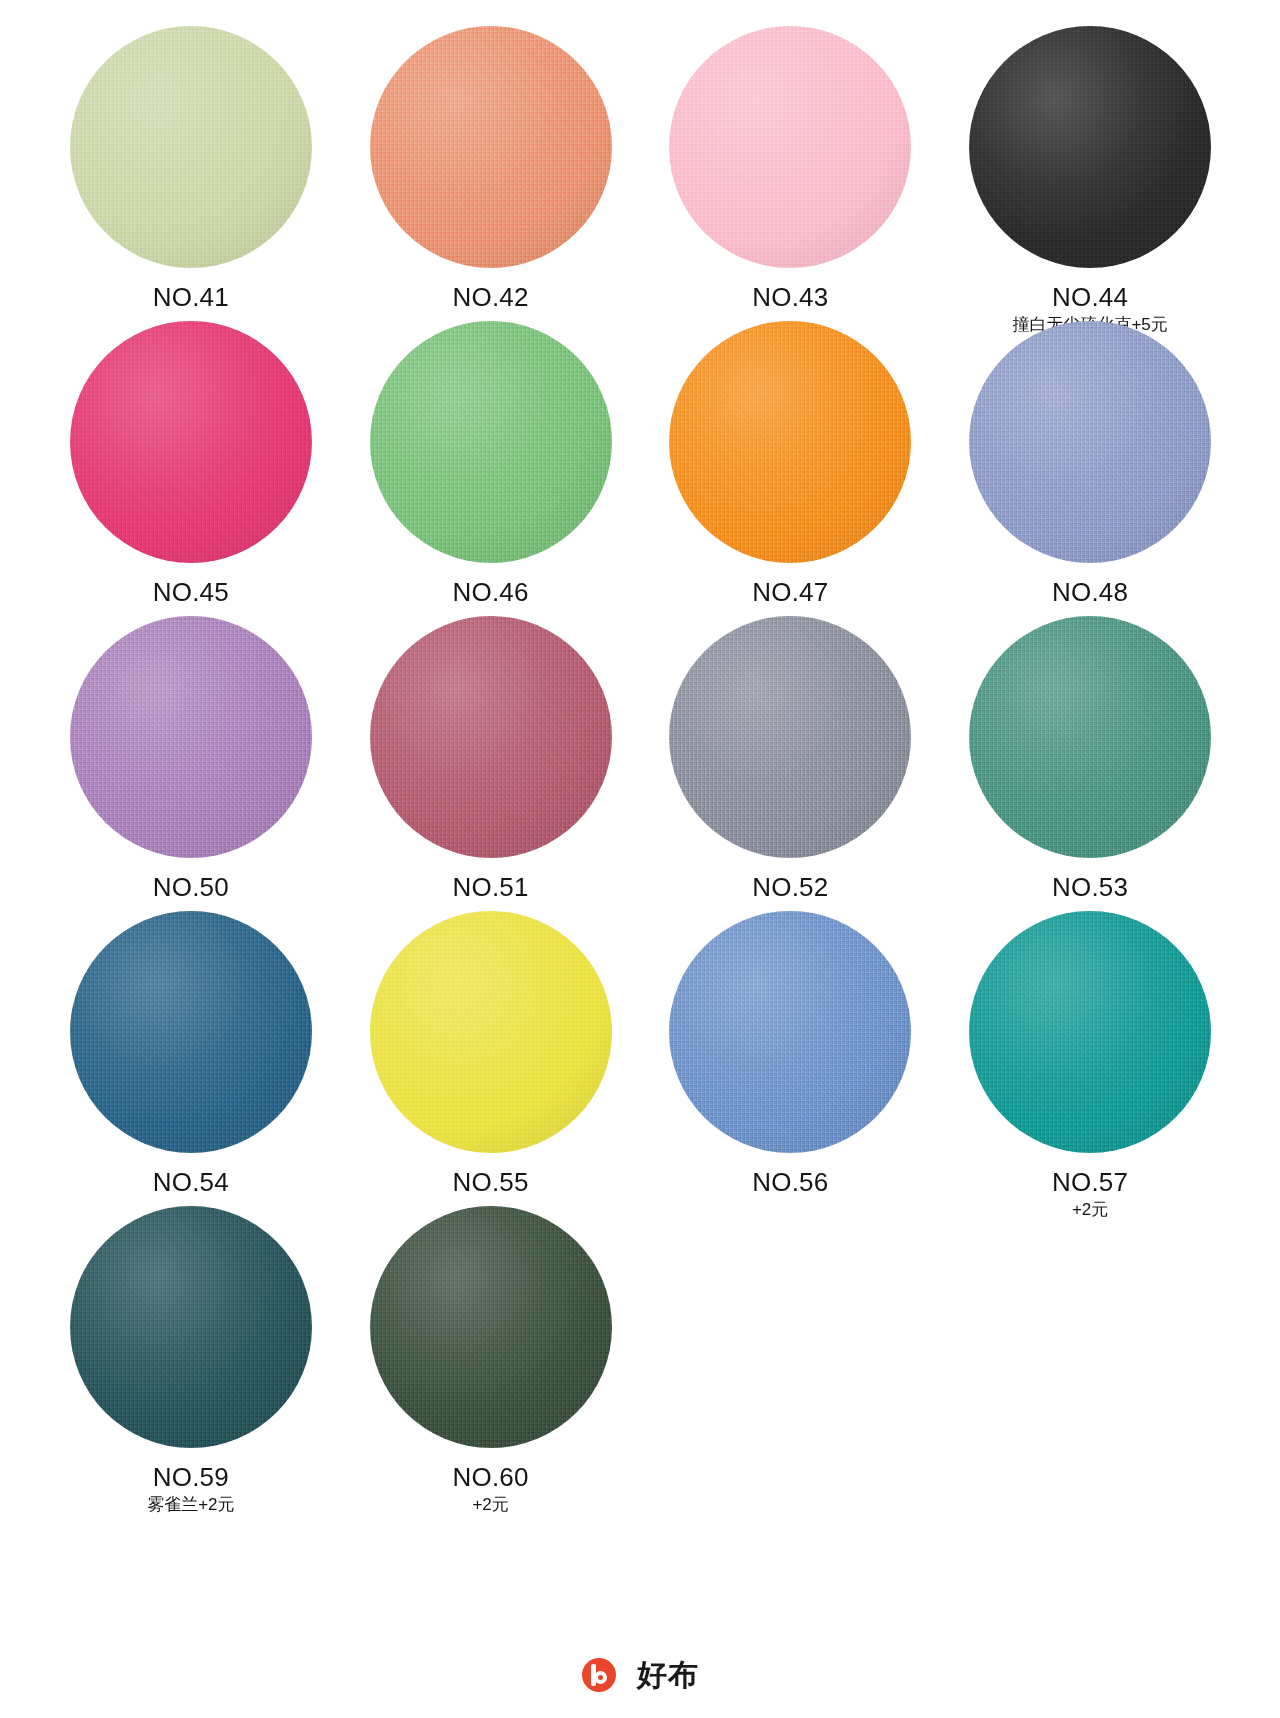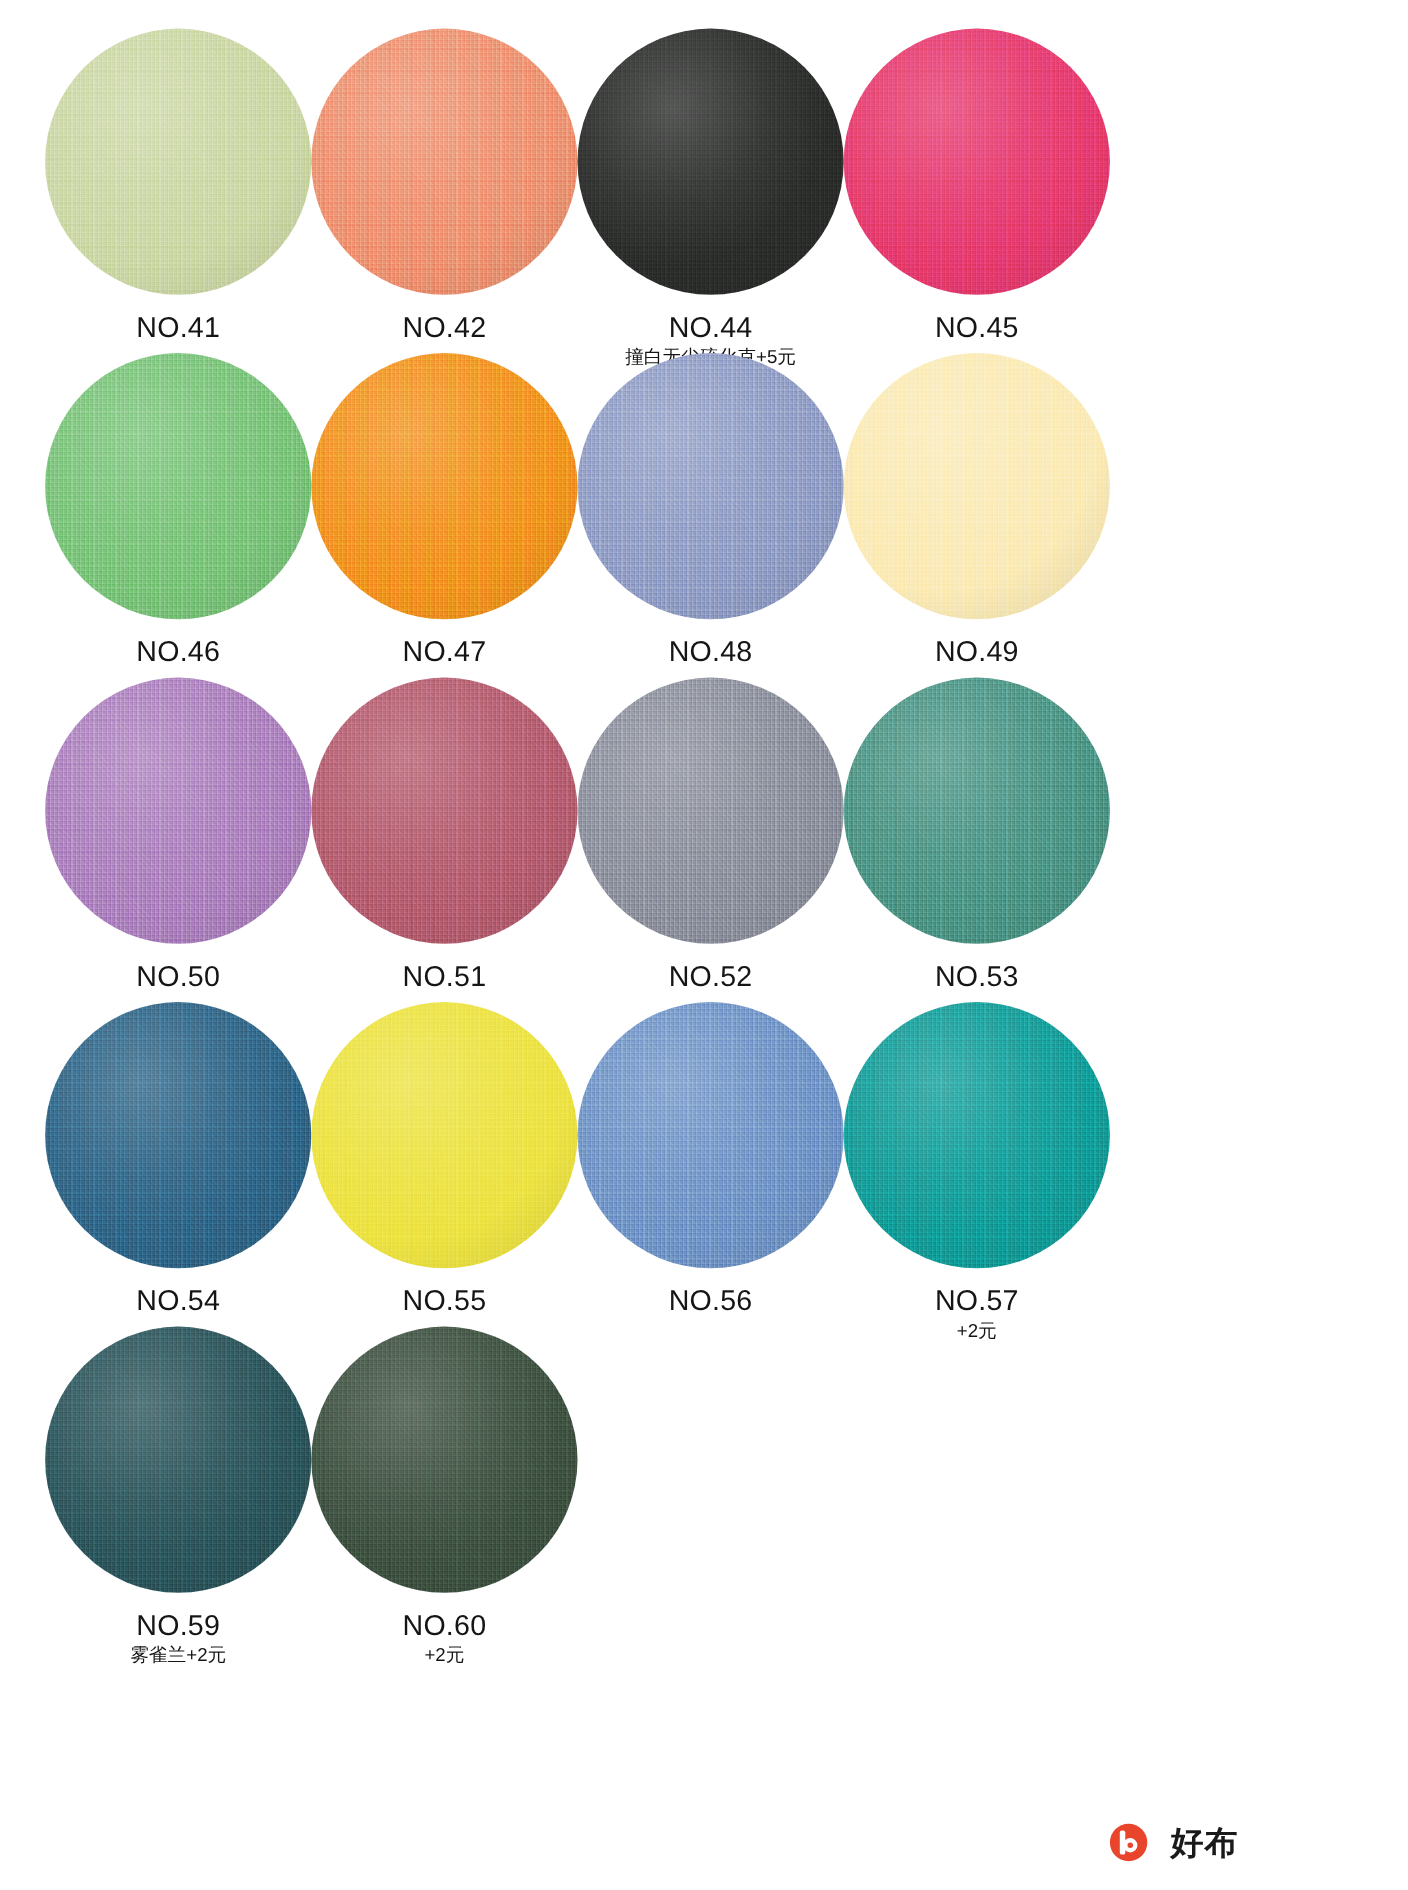--- a/index.html
+++ b/index.html
@@ -15,21 +15,21 @@
     overflow: hidden;
     position: relative;
   }
 
   #swatch-page {
     width: 1280px;
     height: 1718px;
     box-sizing: border-box;
     padding: 26px 40px 0 41px;
     display: flex;
-    flex-direction: row;
+    flex-direction: column;
   }
 
   .swatch-grid {
     display: grid;
     grid-template-columns: repeat(4, 1fr);
     grid-auto-rows: 295px;
     column-gap: 0px;
     row-gap: 0px;
   }
 
@@ -180,20 +180,26 @@
         <div class="swatch-label">NO.41</div>
       </div>
       <div class="swatch-cell">
         <div class="swatch-disc-wrap">
           <div class="swatch-disc" style="background-color: rgb(238, 145, 112);"></div>
         </div>
         <div class="swatch-label">NO.42</div>
       </div>
       <div class="swatch-cell">
         <div class="swatch-disc-wrap">
+          <div class="swatch-disc" style="background-color: rgb(248, 189, 203);"></div>
+        </div>
+        <div class="swatch-label">NO.43</div>
+      </div>
+      <div class="swatch-cell">
+        <div class="swatch-disc-wrap">
           <div class="swatch-disc" style="background-color: rgb(42, 44, 42);"></div>
         </div>
         <div class="swatch-label">NO.44</div>
         <div class="swatch-sub">撞白无尘硫化克+5元</div>
       </div>
       <div class="swatch-cell">
         <div class="swatch-disc-wrap">
           <div class="swatch-disc" style="background-color: rgb(230, 58, 109);"></div>
         </div>
         <div class="swatch-label">NO.45</div>
@@ -208,26 +214,20 @@
         <div class="swatch-disc-wrap">
           <div class="swatch-disc" style="background-color: rgb(242, 145, 31);"></div>
         </div>
         <div class="swatch-label">NO.47</div>
       </div>
       <div class="swatch-cell">
         <div class="swatch-disc-wrap">
           <div class="swatch-disc" style="background-color: rgb(142, 155, 196);"></div>
         </div>
         <div class="swatch-label">NO.48</div>
-      </div>
-      <div class="swatch-cell">
-        <div class="swatch-disc-wrap">
-          <div class="swatch-disc" style="background-color: rgb(251, 234, 180);"></div>
-        </div>
-        <div class="swatch-label">NO.49</div>
       </div>
       <div class="swatch-cell">
         <div class="swatch-disc-wrap">
           <div class="swatch-disc" style="background-color: rgb(171, 127, 189);"></div>
         </div>
         <div class="swatch-label">NO.50</div>
       </div>
       <div class="swatch-cell">
         <div class="swatch-disc-wrap">
           <div class="swatch-disc" style="background-color: rgb(180, 92, 110);"></div>

